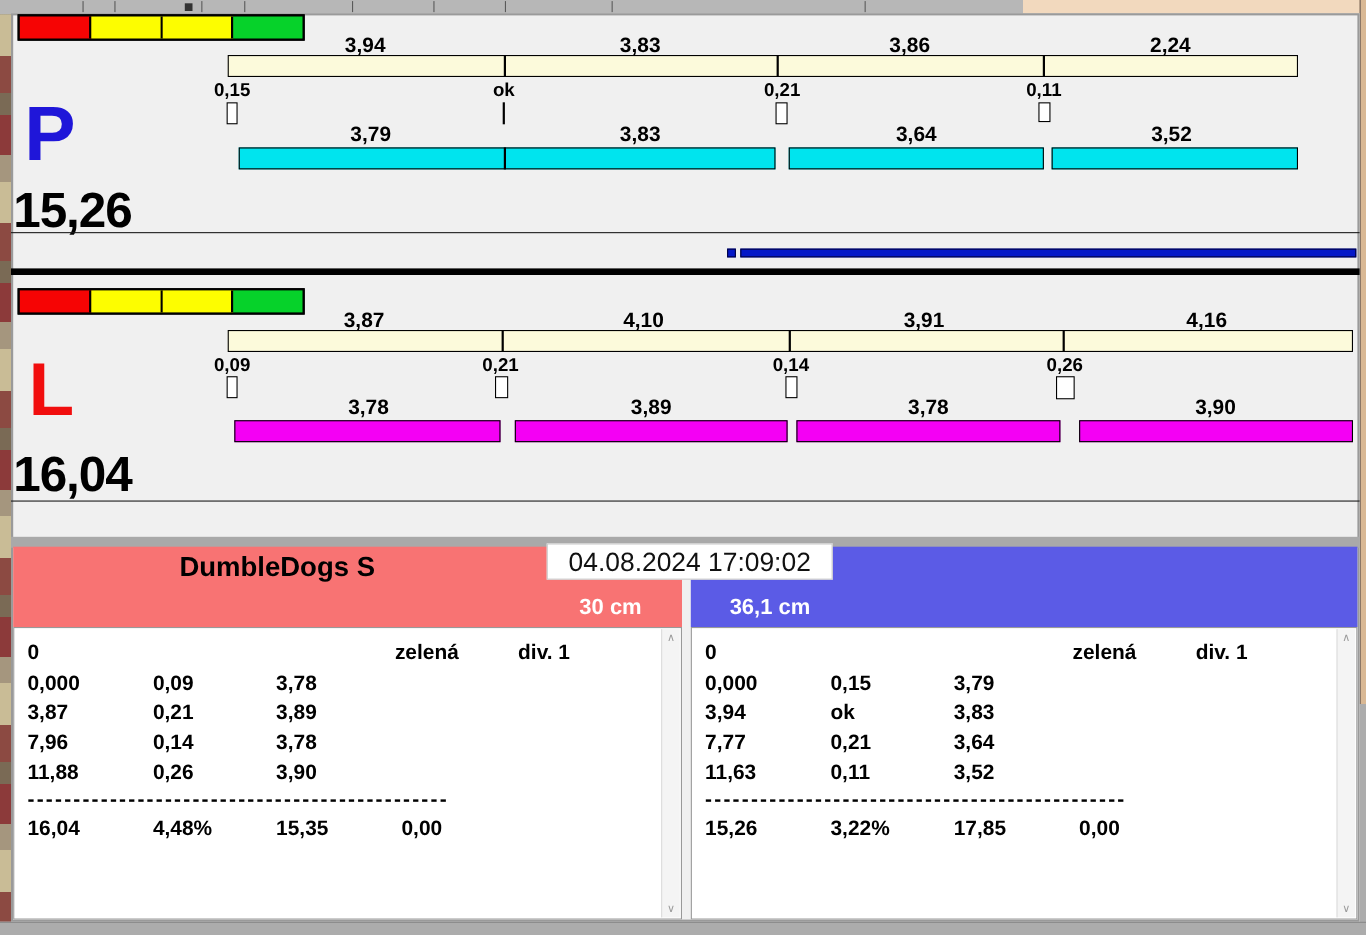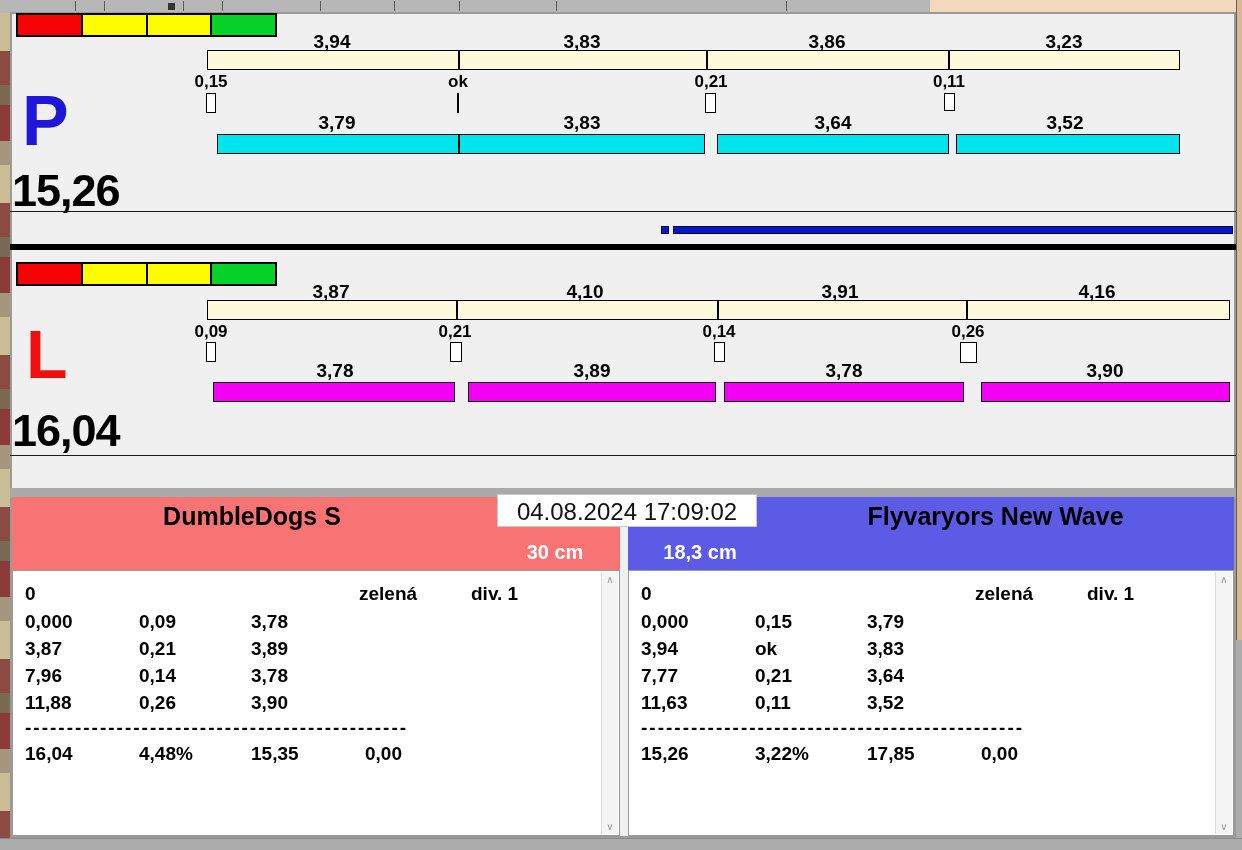--- a/index.html
+++ b/index.html
@@ -81,21 +81,21 @@
     <span class="lt yellow"></span>
     <span class="lt yellow"></span>
     <span class="lt green"></span>
   </div>
 
   <div class="lane-letter" style="left:22px;top:86px;font-size:70px;color:#1f16d9">P</div>
 
   <span class="lbl" style="left:272px;top:31px">3,94</span>
   <span class="lbl" style="left:522px;top:31px">3,83</span>
   <span class="lbl" style="left:767px;top:31px">3,86</span>
-  <span class="lbl" style="left:1004px;top:31px">3,23</span>
+  <span class="lbl" style="left:1004px;top:31px">2,24</span>
 
   <div class="bar cream" style="left:207px;top:50px;width:973px">
     <span class="vdiv" style="left:250px"></span>
     <span class="vdiv" style="left:498px"></span>
     <span class="vdiv" style="left:740px"></span>
   </div>
 
   <span class="flabel" style="left:171px;top:72px">0,15</span>
   <span class="flabel" style="left:418px;top:72px">ok</span>
   <span class="flabel" style="left:671px;top:72px">0,21</span>
@@ -170,22 +170,21 @@
   <div class="greyband"></div>
 
   <div class="header redh"></div>
   <div class="header blueh"></div>
 
   <span class="htitle" style="left:12px;top:502px;width:480px">DumbleDogs S</span>
   <span class="hheight" style="left:505px;top:541px;width:100px">30 cm</span>
 
   <div class="tsbox">04.08.2024 17:09:02</div>
 
-  <span class="htitle" style="left:757px;top:502px;width:477px">Flyvaryors New Wave</span>
-  <span class="hheight" style="left:645px;top:541px;width:110px">18,3 cm</span>
+  <span class="hheight" style="left:645px;top:541px;width:110px">36,1 cm</span>
 
   <div class="panel" style="left:12px;width:608px">
     <span class="ptext" style="left:12px;top:12px">0</span>
     <span class="ptext" style="left:346px;top:12px">zelená</span>
     <span class="ptext" style="left:458px;top:12px">div. 1</span>
 
     <span class="ptext" style="left:12px;top:40px">0,000</span>
     <span class="ptext" style="left:126px;top:40px">0,09</span>
     <span class="ptext" style="left:238px;top:40px">3,78</span>
 

